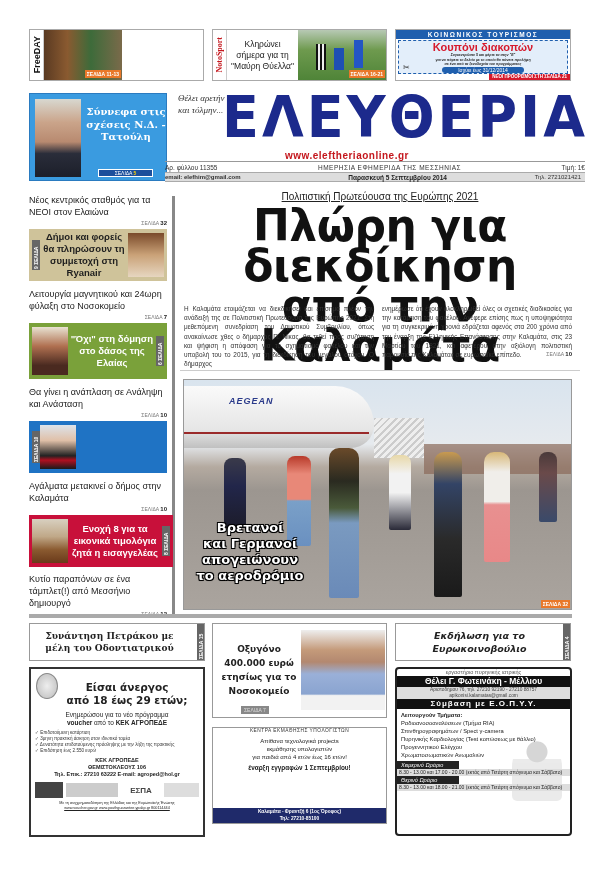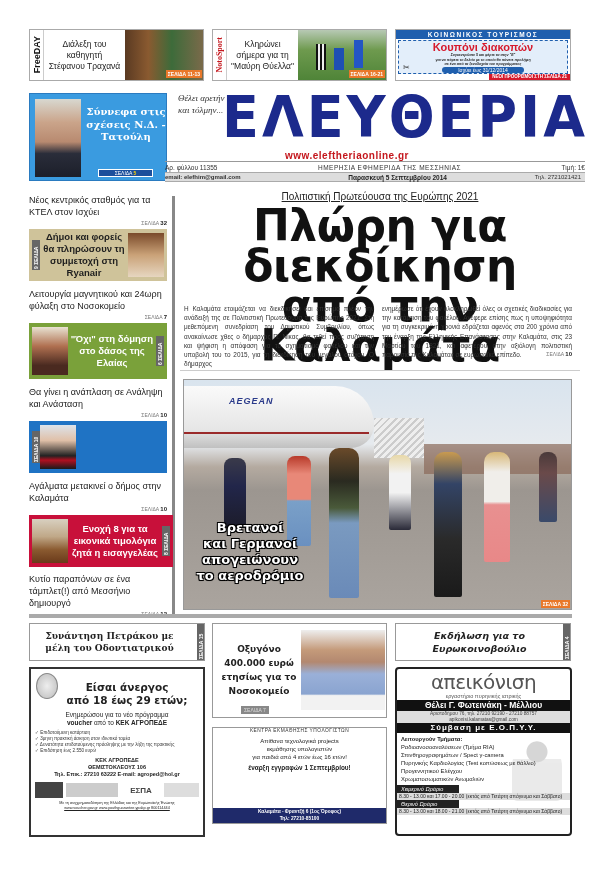--- a/index.html
+++ b/index.html
@@ -17,21 +17,20 @@
   .photo { background: linear-gradient(135deg, #8a7a6a, #c8b8a0); }
   .hr { height: 1px; background: #999; }
 </style>
 </head>
 <body>
 
 <div class="abs teaser" style="left:29px;top:29px;width:175px;height:52px;">
   <div style="width:14px;background:#fff;border-right:1px solid #ccc;display:flex;align-items:center;justify-content:center;">
     <span class="vlabel" style="font-size:9px;color:#111;">FreeDAY</span>
   </div>
-  <div style="flex:1;font-size:8.5px;line-height:11px;text-align:center;display:flex;align-items:center;justify-content:center;padding:2px 4px;">Διάλεξη του καθηγητή Στέφανου Τραχανά</div>
   <div style="width:78px;position:relative;background:linear-gradient(90deg,#5a3a22,#8a5a30 30%,#3d6b3a 60%,#7a6a4a);">
     <span style="position:absolute;right:1px;bottom:2px;background:#e9782a;color:#fff;font-size:5px;font-weight:bold;padding:1px 2px;">ΣΕΛΙΔΑ 11-13</span>
   </div>
 </div>
 
 <div class="abs teaser" style="left:212px;top:29px;width:175px;height:52px;">
   <div style="width:14px;border-right:1px solid #ccc;display:flex;align-items:center;justify-content:center;">
     <span class="vlabel" style="font-size:8px;color:#c4161c;font-family:'Liberation Serif',serif;">NotoSport</span>
   </div>
   <div style="flex:1;font-size:8.5px;line-height:11px;text-align:center;display:flex;align-items:center;justify-content:center;padding:2px 3px;">Κληρώνει σήμερα για τη "Μαύρη Θύελλα"</div>
@@ -78,21 +77,21 @@
 
 <div class="abs" style="left:165px;top:172px;width:420px;height:10px;background:#ddd;border-top:1px solid #aaa;border-bottom:1px solid #aaa;font-size:6px;display:flex;justify-content:space-between;align-items:center;padding:0 4px 0 0;">
   <span style="font-weight:bold;color:#333;">email: elefhim@gmail.com</span>
   <span style="font-weight:bold;font-size:6.5px;margin-left:20px;">Παρασκευή 5 Σεπτεμβρίου 2014</span>
   <span style="color:#333;">Τηλ. 2721021421</span>
 </div>
 
 <div class="abs" style="left:172px;top:196px;width:3px;height:418px;background:#888;"></div>
 
 <div class="abs" style="left:29px;top:194px;width:138px;">
-  <div class="item-text">Νέος κεντρικός σταθμός για τα ΚΤΕΛ στον Ισχύει</div>
+  <div class="item-text">Νέος κεντρικός σταθμός για τα ΝΕΟΙ στον Ελαιώνα</div>
   <div class="page-tag" style="margin-top:2px;"><span>ΣΕΛΙΔΑ</span> <b>32</b></div>
 </div>
 
 <div class="abs box" style="left:29px;top:229px;width:138px;height:52px;background:#cfc39a;">
   <div class="side-vertical" style="height:30px;">9 ΣΕΛΙΔΑ</div>
   <div class="txt" style="color:#1f1f1f;">Δήμοι και φορείς θα πληρώσουν τη συμμετοχή στη Ryanair</div>
   <div class="photo" style="width:36px;height:44px;background:linear-gradient(180deg,#7a4a2a,#caa278 50%,#e6d6c0);"></div>
 </div>
 
 <div class="abs" style="left:29px;top:288px;width:138px;">
@@ -231,21 +230,20 @@
     <div>για παιδιά από 4 ετών έως 16 ετών!</div>
   </div>
   <div style="text-align:center;font-size:6.4px;font-weight:bold;margin-top:3px;">έναρξη εγγραφών 1 Σεπτεμβρίου!</div>
   <div style="position:absolute;left:0;right:0;bottom:0;height:15px;background:#1f2a6a;color:#fff;font-size:4.8px;font-weight:bold;text-align:center;line-height:6.5px;padding-top:1px;">
     <div>Καλαμάτα - Φραντζή 6 (1ος Όροφος)</div>
     <div>Τηλ: 27210-85100</div>
   </div>
 </div>
 
 <div class="abs" style="left:395px;top:667px;width:177px;height:169px;border:2px solid #222;border-radius:4px;background:#fff;overflow:hidden;">
-  <div style="text-align:center;font-family:'DejaVu Sans',sans-serif;font-size:20px;color:#555;line-height:22px;margin-top:2px;letter-spacing:-0.5px;">απεικόνιση</div>
   <div style="text-align:center;font-size:5.5px;color:#555;">εργαστήριο πυρηνικής ιατρικής</div>
   <div style="background:#111;color:#fff;text-align:center;font-weight:bold;font-size:8.5px;line-height:11px;margin-top:1px;">Θέλει Γ. Φωτεινάκη - Μέλλιου</div>
   <div style="background:#ddd;text-align:center;font-size:4.8px;line-height:6px;color:#444;">
     <div>Αριστοδήμου 76, τηλ. 27210 92190 - 27210 88757</div>
     <div>apikonisi.kalamatas@gmail.com</div>
   </div>
   <div style="background:#111;color:#fff;text-align:center;font-weight:bold;font-size:8px;line-height:10px;letter-spacing:1px;">Σύμβαση με Ε.Ο.Π.Υ.Υ.</div>
   <div style="position:absolute;right:8px;top:72px;width:50px;height:60px;border-radius:25px 25px 5px 5px;background:radial-gradient(circle at 50% 18%,#ccc 0 10px,transparent 11px),linear-gradient(#fff 0,#fff 30%,#e6e6e6 30%);opacity:0.8;"></div>
   <div style="position:relative;font-size:5.8px;line-height:8px;padding:2px 4px;">
     <div style="font-weight:bold;">Λειτουργούν Τμήματα:</div>

